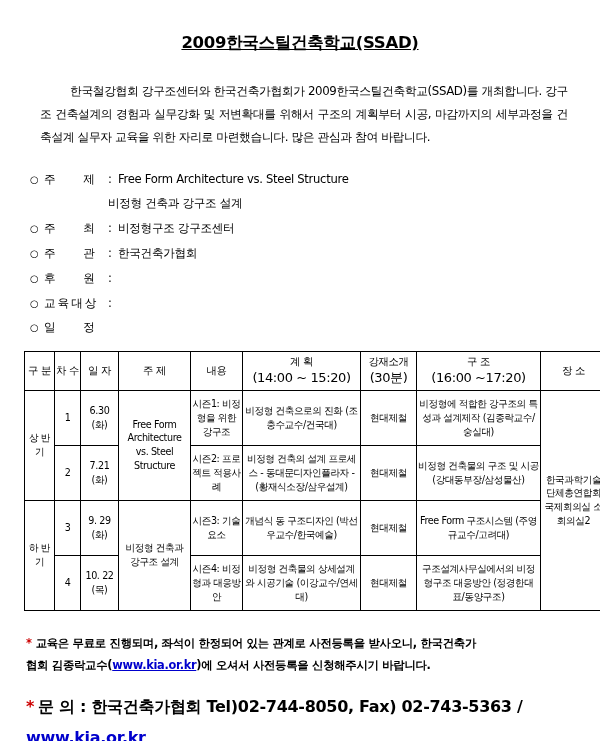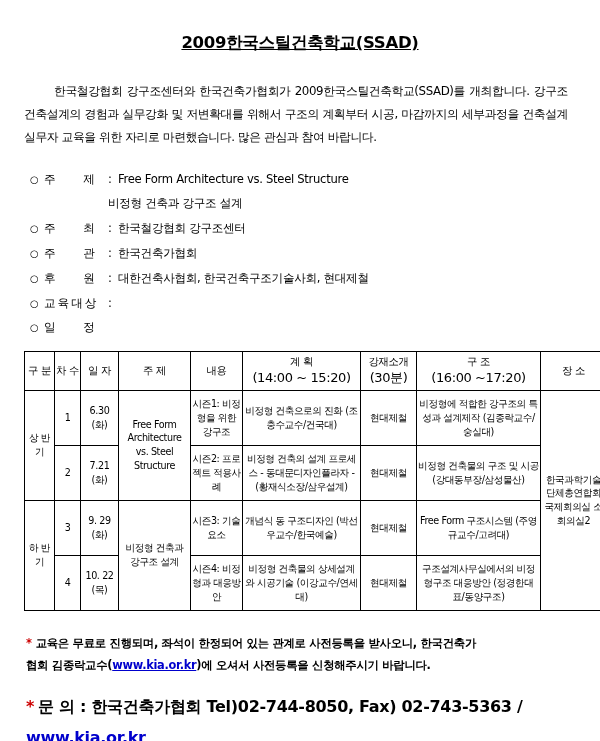--- a/index.html
+++ b/index.html
@@ -29,21 +29,21 @@
     text-decoration: underline;
     letter-spacing: -0.3px;
     margin-top: 12px;
     margin-bottom: 26px;
   }
   .intro {
     font-size: 11.8px;
     line-height: 1.95;
     text-align: justify;
     letter-spacing: -0.4px;
-    margin: 0 8px 22px 0;
+    margin: 0 8px 22px 16px;
     text-justify: inter-ideograph;
   }
   .intro .indent { display: inline-block; width: 30px; }
 
   .info-list {
     margin: 0 0 14px 6px;
     padding: 0;
     list-style: none;
     font-size: 11.6px;
     letter-spacing: -0.3px;
@@ -153,33 +153,32 @@
       <span class="colon">:</span>
       <span class="val">Free Form Architecture vs. Steel Structure</span>
     </li>
     <li>
       <div class="sub-line">비정형 건축과 강구조 설계</div>
     </li>
     <li class="info-row" style="margin-top:9px">
       <span class="bullet">○</span>
       <span class="lbl">주    최</span>
       <span class="colon">:</span>
-      <span class="val">한국철강협회 강구조센터</span>
+      <span class="val">비정형구조 강구조센터</span>
     </li>
     <li class="info-row">
       <span class="bullet">○</span>
       <span class="lbl">주    관</span>
       <span class="colon">:</span>
       <span class="val">한국건축가협회</span>
     </li>
     <li class="info-row">
       <span class="bullet">○</span>
       <span class="lbl">후    원</span>
       <span class="colon">:</span>
-      <span class="val">대한건축사협회, 한국건축구조기술사회, 현대제철</span>
     </li>
     <li class="info-row">
       <span class="bullet">○</span>
       <span class="lbl tight">교육대상</span>
       <span class="colon">:</span>
     </li>
     <li class="info-row">
       <span class="bullet">○</span>
       <span class="lbl">일    정</span>
       <span class="colon"></span>

